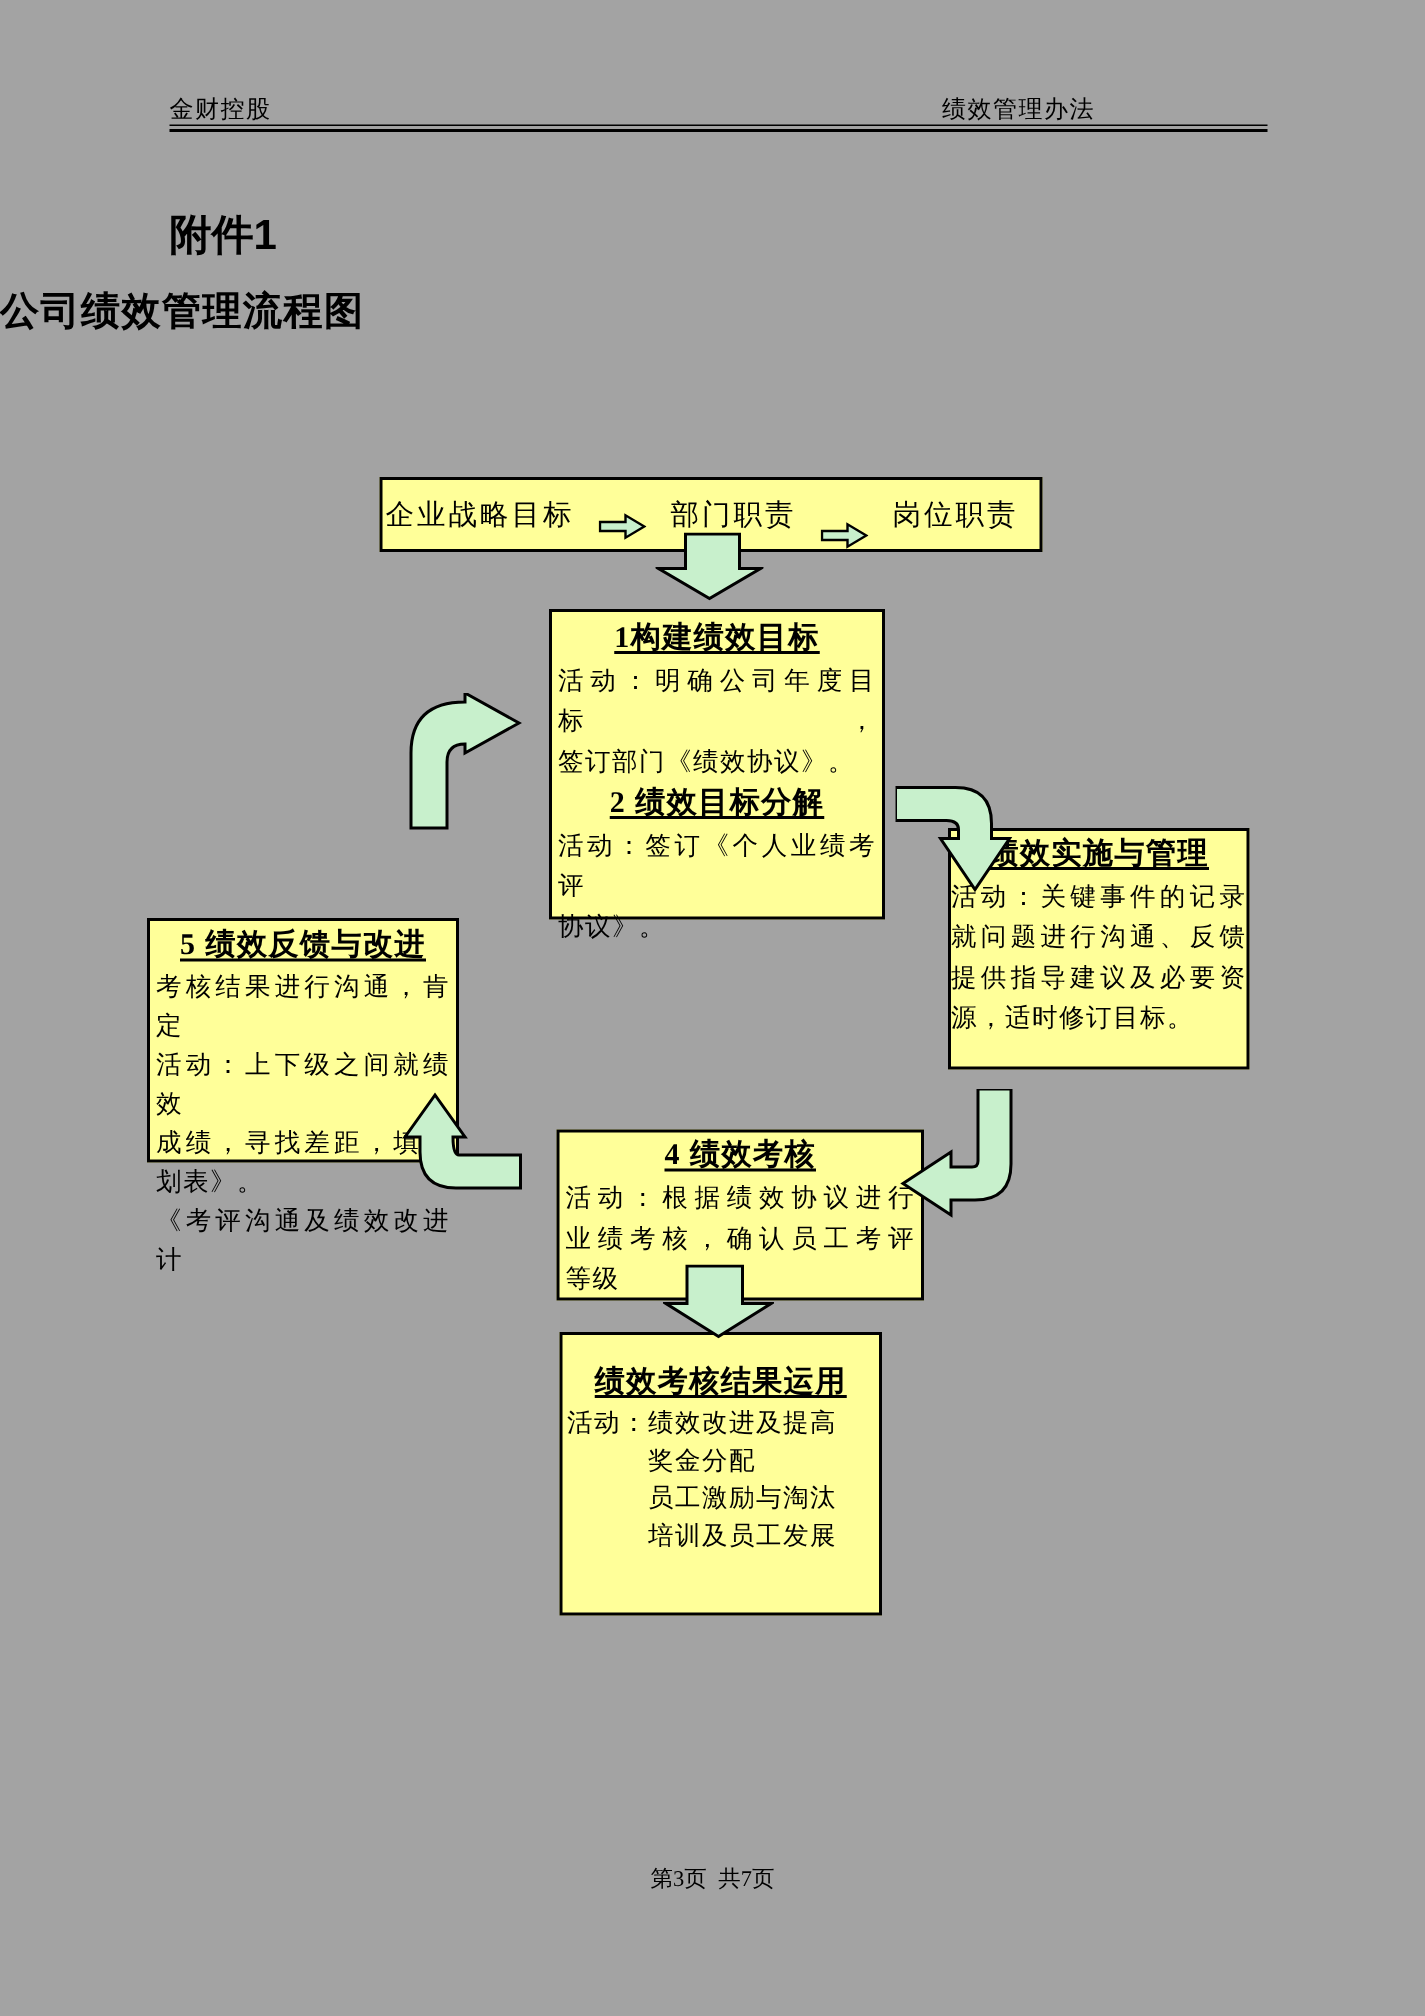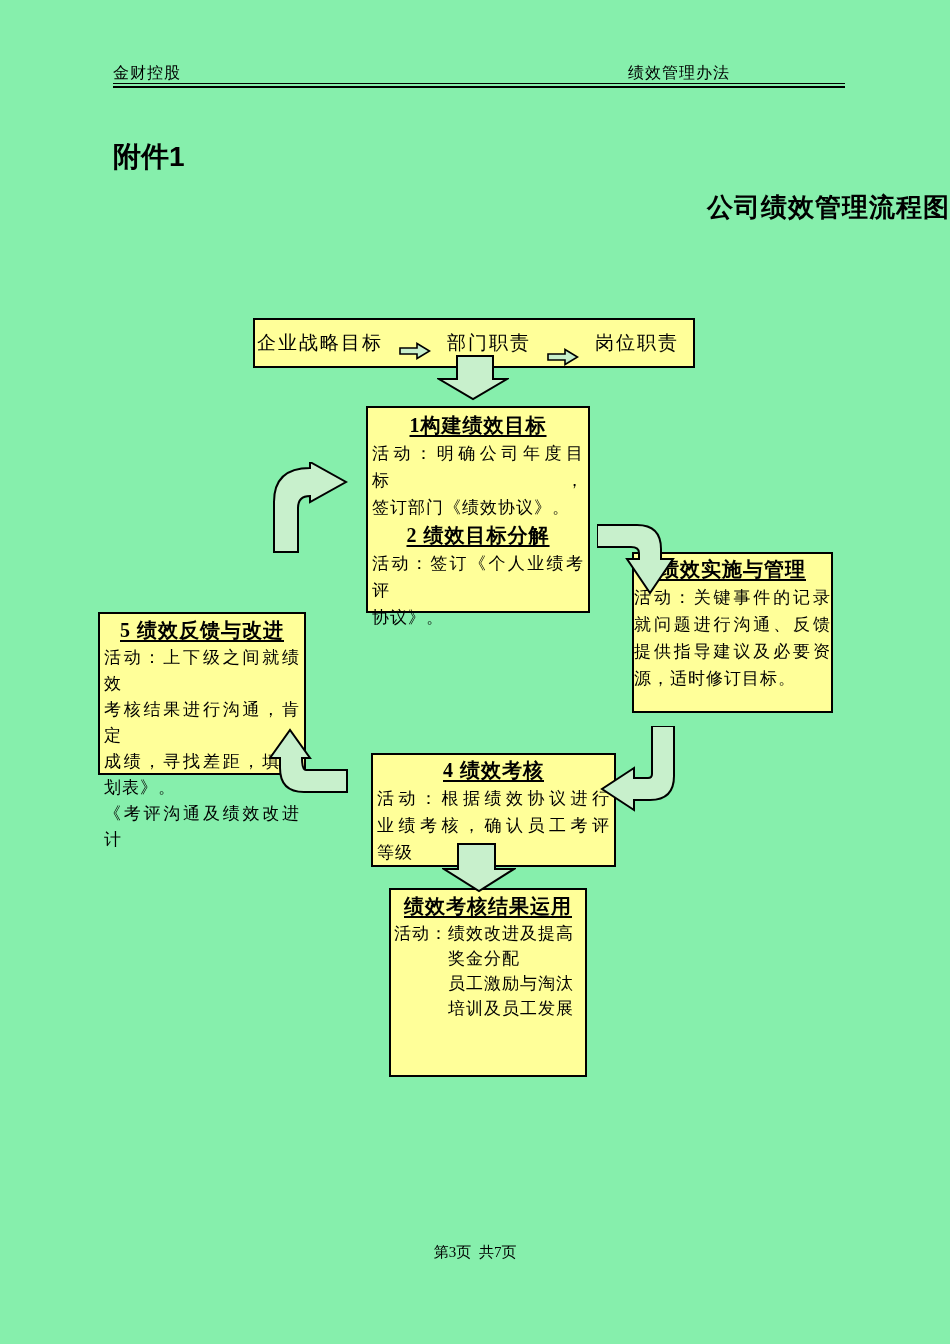--- a/index.html
+++ b/index.html
@@ -1,45 +1,45 @@
 <!DOCTYPE html>
 <html><head>
 <meta charset="utf-8">
 <style>
   html,body { margin:0; padding:0; background:#fff; }
   .page {
-    position:relative; width:950px; height:1344px; background:#86efac;
+    position:relative; width:950px; height:1344px; background:#a3a3a3;
     font-family:"Liberation Serif","DejaVu Serif",serif; color:#000;
     overflow:hidden;
   }
   
   .hdr-left  { position:absolute; left:113px; top:63px; font-size:16px; letter-spacing:1px; }
   .hdr-right { position:absolute; left:628px; top:63px; font-size:16px; letter-spacing:1px; }
   .hdr-rule  { position:absolute; left:113px; top:83px; width:732px; height:2px;
                border-top:1px solid #000; border-bottom:2px solid #000; }
   
   .attachment { position:absolute; left:113px; top:138px; font-size:28px; font-weight:bold;
                 font-family:"Liberation Sans","DejaVu Sans",sans-serif; }
-  .doc-title  { position:absolute; left:0; top:190px; width:950px; text-align:right;
+  .doc-title  { position:absolute; left:0; top:190px; width:950px; text-align:left;
                 font-size:26px; font-weight:bold; letter-spacing:1px;
                 font-family:"Liberation Sans","DejaVu Sans",sans-serif; }
   
   .fbox { position:absolute; background:#ffff99; border:2px solid #000; box-sizing:border-box; z-index:1; }
   .top-box { left:253px; top:318px; width:442px; height:50px;
              display:flex; align-items:center; justify-content:space-between;
              padding:0 14px 0 2px; font-size:19px; letter-spacing:2px; }
   .top-box .sm-arrow { flex:0 0 auto; }
   .sm-arrow.a1 { transform:translateY(8px); }
   .sm-arrow.a2 { transform:translateY(14px); }
 
   .goal-box      { left:366px; top:406px; width:224px; height:207px; padding:3px 4px; }
   .implement-box { left:632px; top:552px; width:201px; height:161px; padding:1px 0; }
   .feedback-box  { left:98px;  top:612px; width:208px; height:163px; padding:2px 4px; }
   .assess-box    { left:371px; top:753px; width:245px; height:114px; padding:1px 4px; }
-  .result-box    { left:373px; top:888px; width:198px; height:189px; padding:2px 3px;margin-left:16px; }
+  .result-box    { left:373px; top:888px; width:215px; height:189px; padding:17px 3px; }
 
   .bh { font-weight:bold; font-size:20px; line-height:29px; text-align:center; letter-spacing:1px; }
   .bh span { text-decoration:underline; text-decoration-thickness:2px; text-underline-offset:3px; }
   .bline { font-size:17px; line-height:27px; letter-spacing:1px; white-space:nowrap; }
   .fill  { white-space:normal; text-align:justify; text-align-last:justify; }
   .feedback-box .bline { line-height:26px; }
   .result-box .bline   { line-height:25px; }
   .result-box .ind     { padding-left:54px; }
   
   .arr { position:absolute; z-index:5; }
@@ -98,22 +98,22 @@
   <div class="fbox implement-box">
     <div class="bh"><span>绩效实施与管理</span></div>
     <div class="bline fill">活动：关键事件的记录</div>
     <div class="bline fill">就问题进行沟通、反馈</div>
     <div class="bline fill">提供指导建议及必要资</div>
     <div class="bline">源，适时修订目标。</div>
   </div>
 
   <div class="fbox feedback-box">
     <div class="bh"><span>5 绩效反馈与改进</span></div>
+    <div class="bline fill">考核结果进行沟通，肯定</div>
     <div class="bline fill">活动：上下级之间就绩效</div>
-    <div class="bline fill">考核结果进行沟通，肯定</div>
     <div class="bline fill">成绩，寻找差距，填写</div>
     <div class="bline">划表》。</div>
     <div class="bline fill">《考评沟通及绩效改进计</div>
   </div>
 
   <svg class="arr" style="left:600px; top:726px;" width="78" height="86" viewBox="0 0 78 86">
       <path d="M52,0 H74 V50 Q74,74 50,74 H34 V84 L2,63 L34,42 V52 H48 Q52,52 52,48 Z"></path>
     </svg>
 
   <svg class="arr" style="left:268px; top:728px;" width="80" height="66" viewBox="0 0 80 66">

